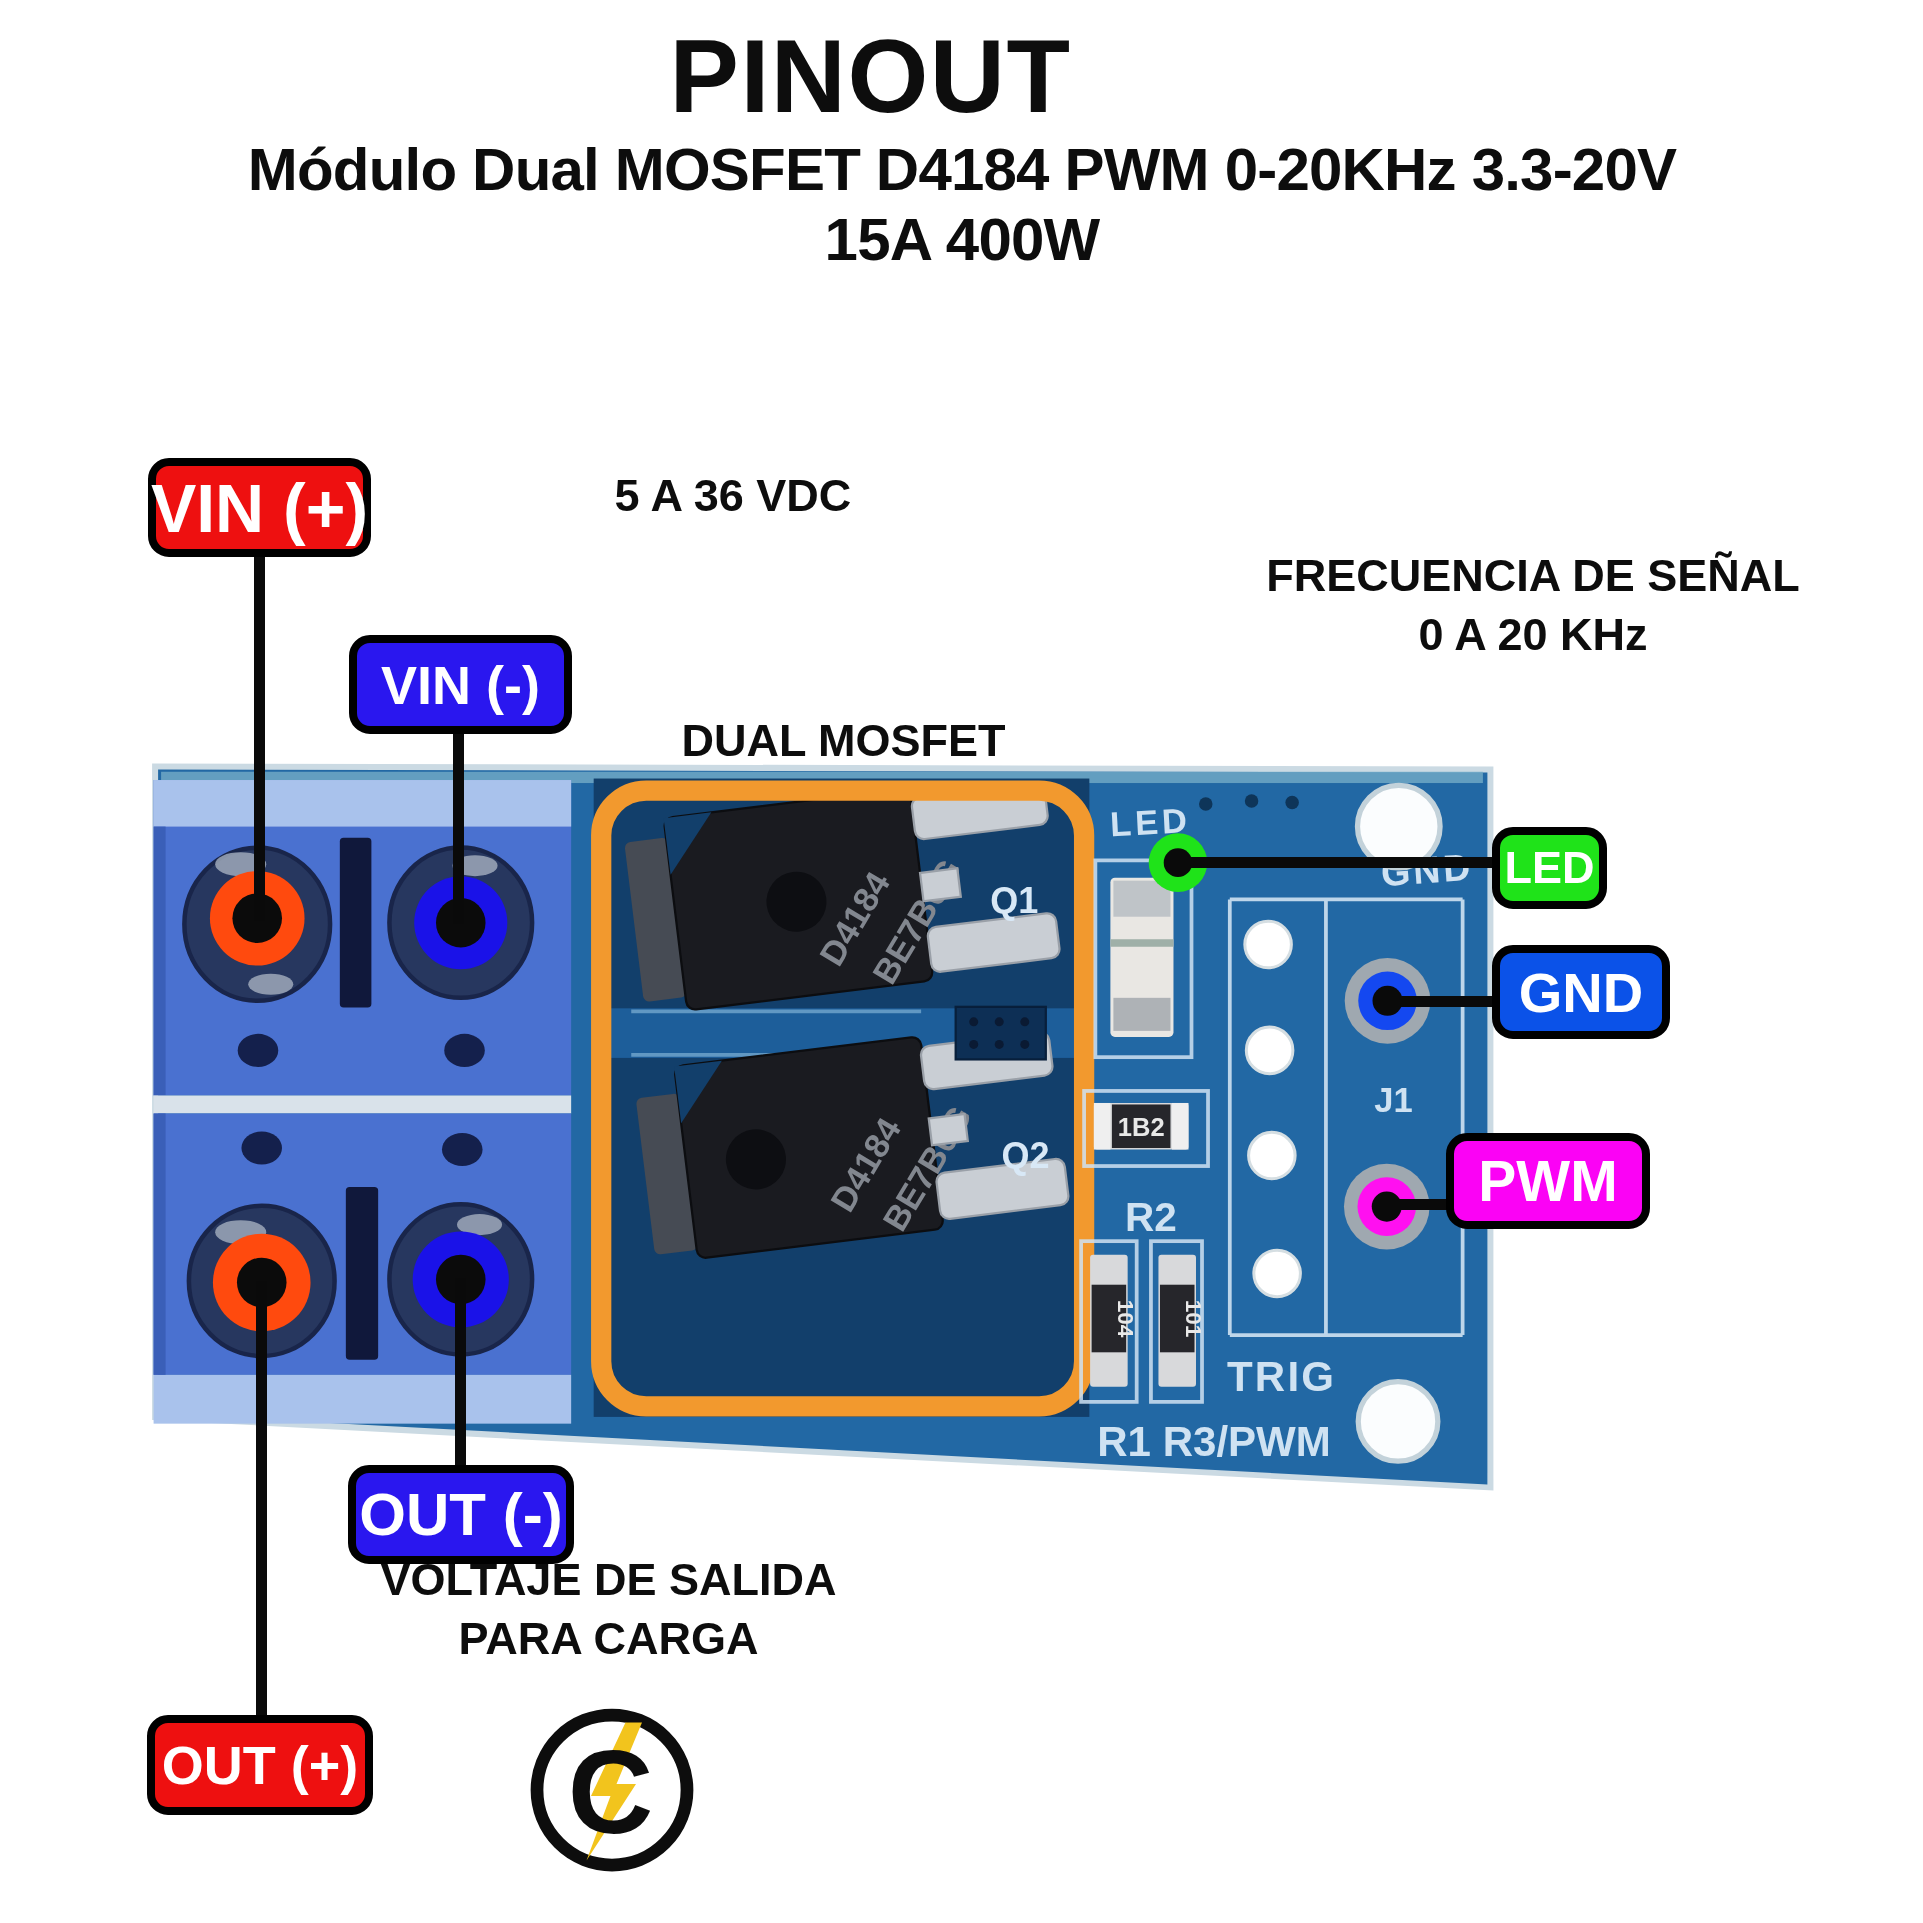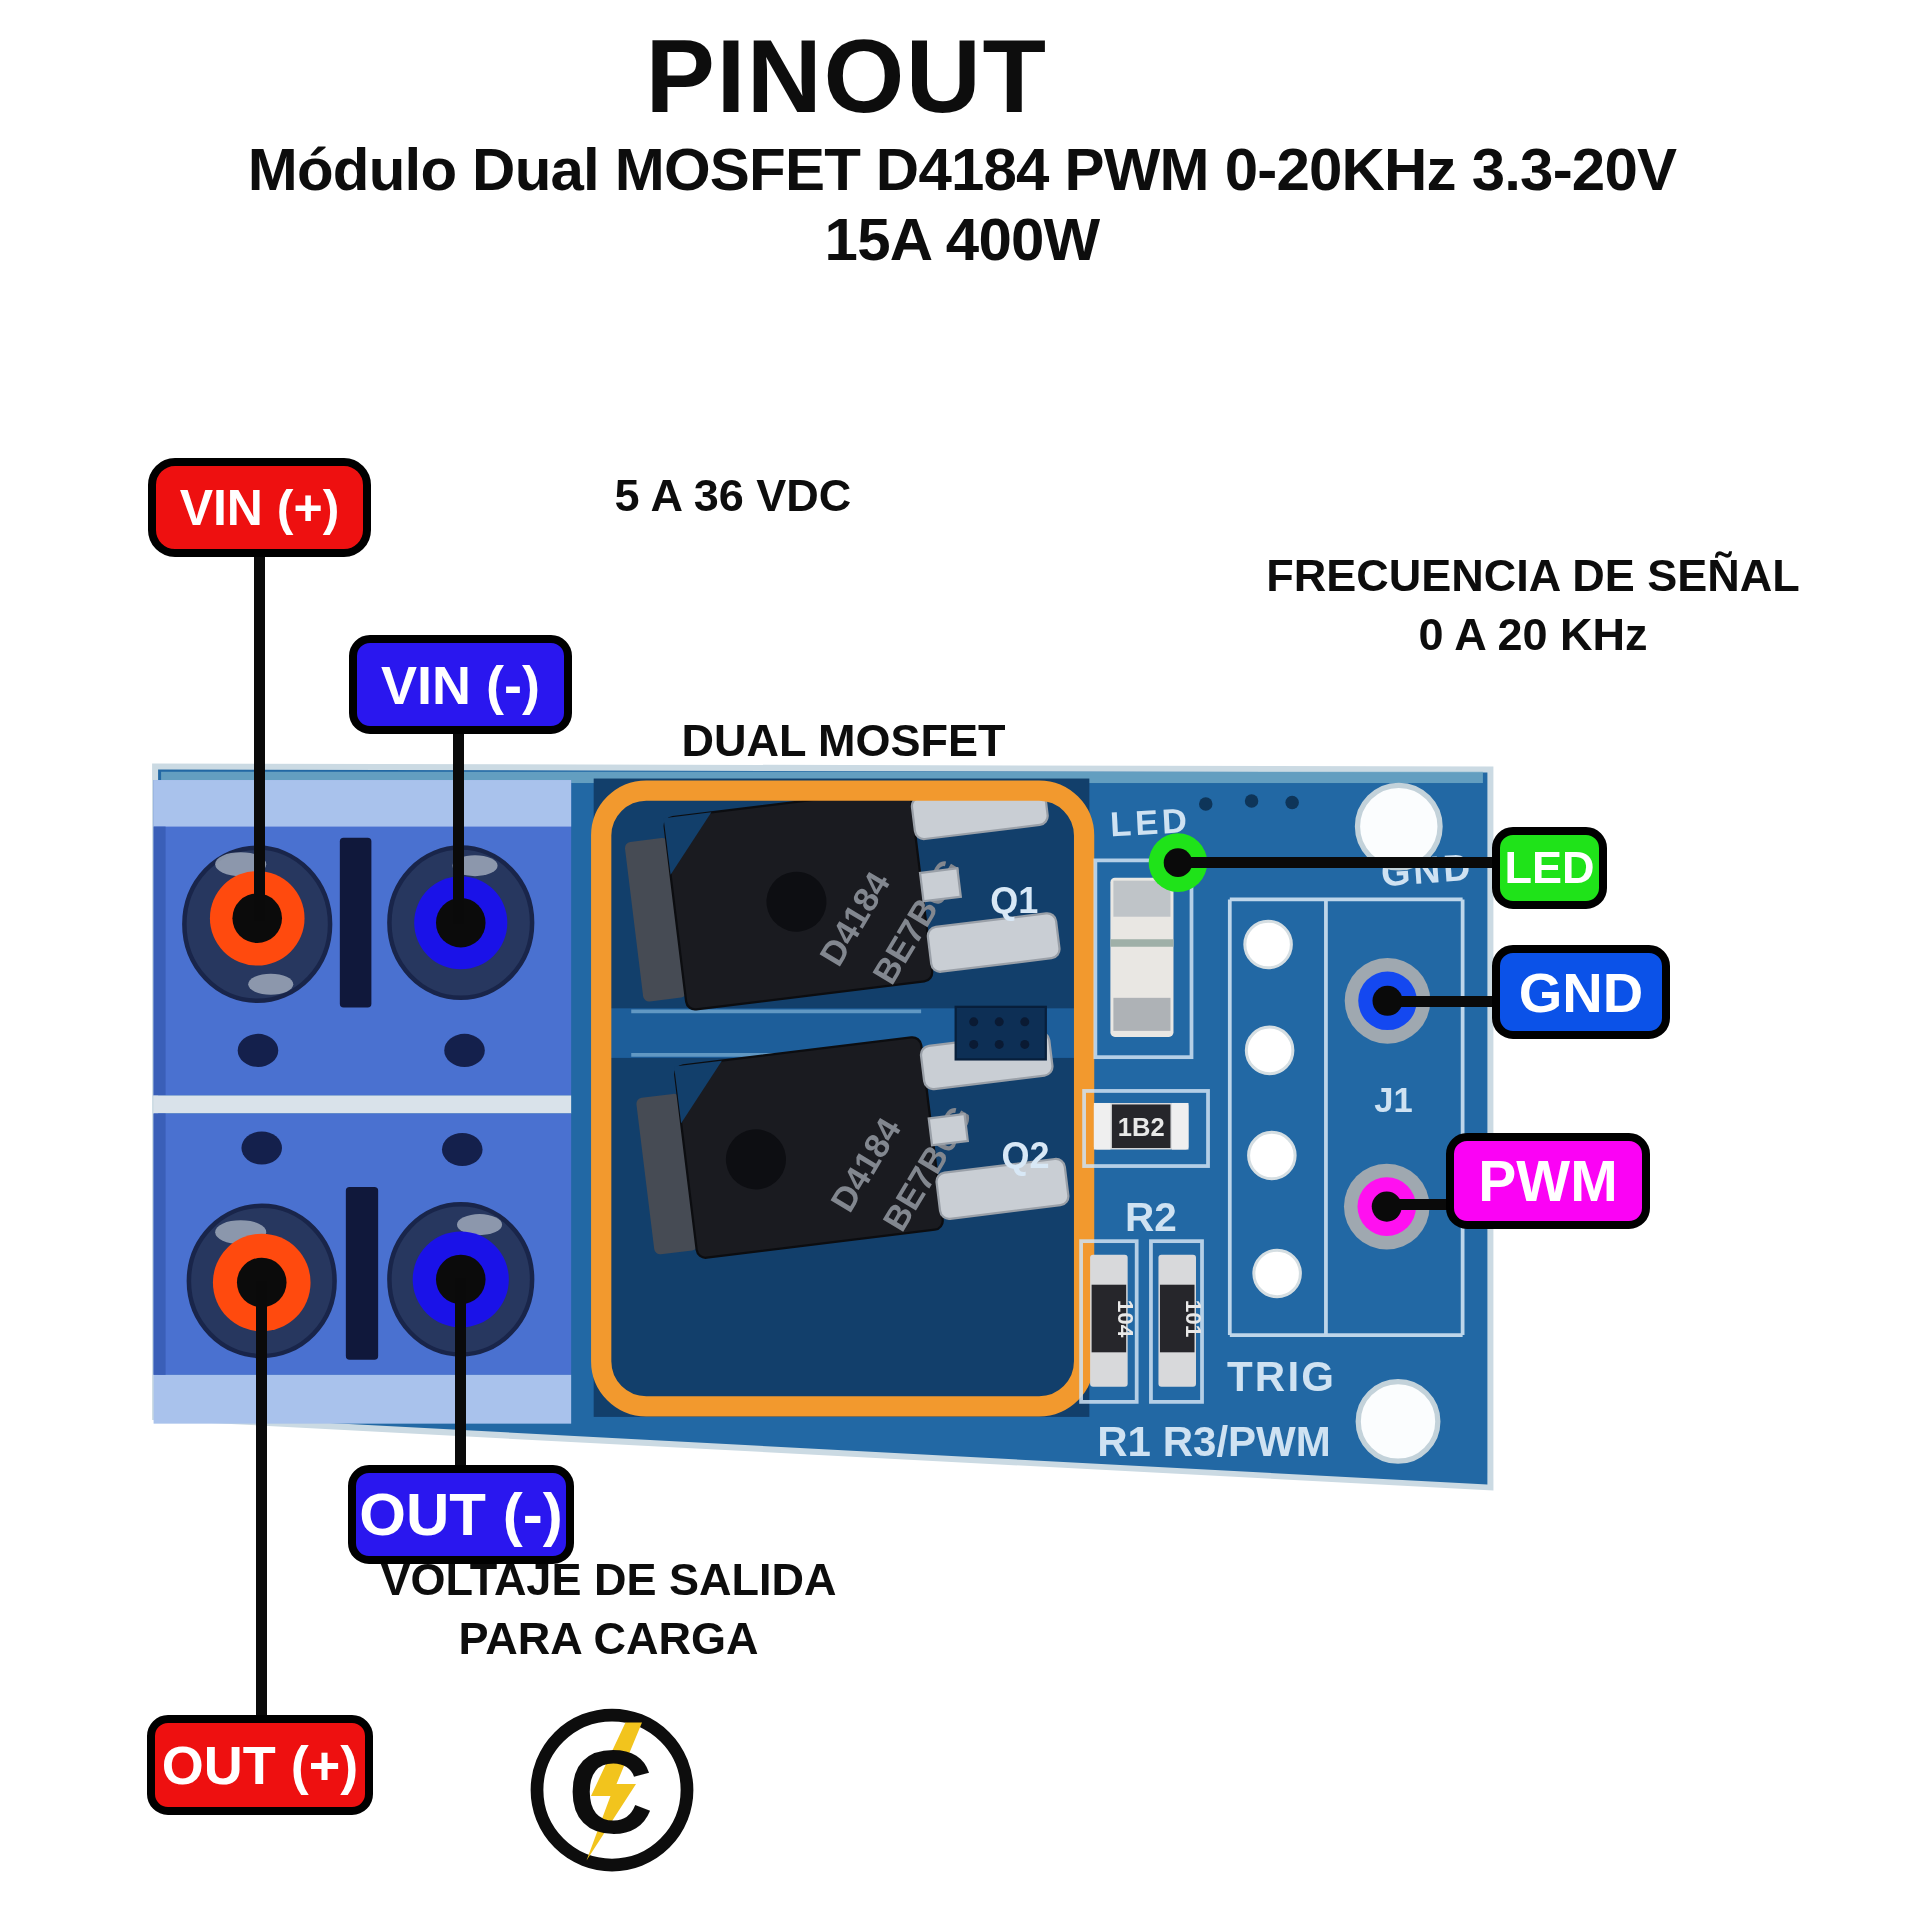--- a/index.html
+++ b/index.html
@@ -3,33 +3,33 @@
 <meta charset="utf-8">
 <style>
   html,body{margin:0;padding:0;background:#ffffff;}
   .canvas{
     position:relative;width:1924px;height:1924px;background:#ffffff;
     font-family:"Liberation Sans",sans-serif;overflow:hidden;color:#0d0d0d;
   }
   
   .title{
     position:absolute;left:0;top:16.5px;width:1693px;text-align:center;
-    font-size:104px;font-weight:900;letter-spacing:1.5px;
+    font-size:104px;font-weight:900;letter-spacing:1.5px;padding-left:24px;
   }
   .subtitle{
     position:absolute;left:0;top:135px;width:1924px;text-align:center;
     font-size:60px;font-weight:800;line-height:1.16;letter-spacing:-0.8px;
   }
   
   .pin-label{
     position:absolute;display:flex;align-items:center;justify-content:center;
     border:8.3px solid #000;border-radius:21px;color:#fff;font-weight:800;
     white-space:nowrap;
   }
-  #lbl-vin-plus {left:148px;top:458px;width:207px;height:83px;font-size:50px;border-radius:27px;}
+  #lbl-vin-plus {left:148px;top:458px;width:207px;height:83px;font-size:68px;}
   #lbl-vin-minus{left:349px;top:635px;width:207px;height:83px;font-size:54px;}
   #lbl-out-minus{left:348px;top:1465px;width:210px;height:83px;font-size:60px;}
   #lbl-out-plus {left:147px;top:1715px;width:210px;height:84px;font-size:54px;}
   #lbl-led {left:1492px;top:827px;width:99px;height:66px;font-size:45px;}
   #lbl-gnd {left:1492px;top:945px;width:162px;height:78px;font-size:56px;}
   #lbl-pwm {left:1437px;top:1133px;width:188px;height:80px;font-size:57px;margin-left:9px;}
   
   .note{
     position:absolute;text-align:center;font-weight:800;font-size:45px;line-height:1.3;
   }

